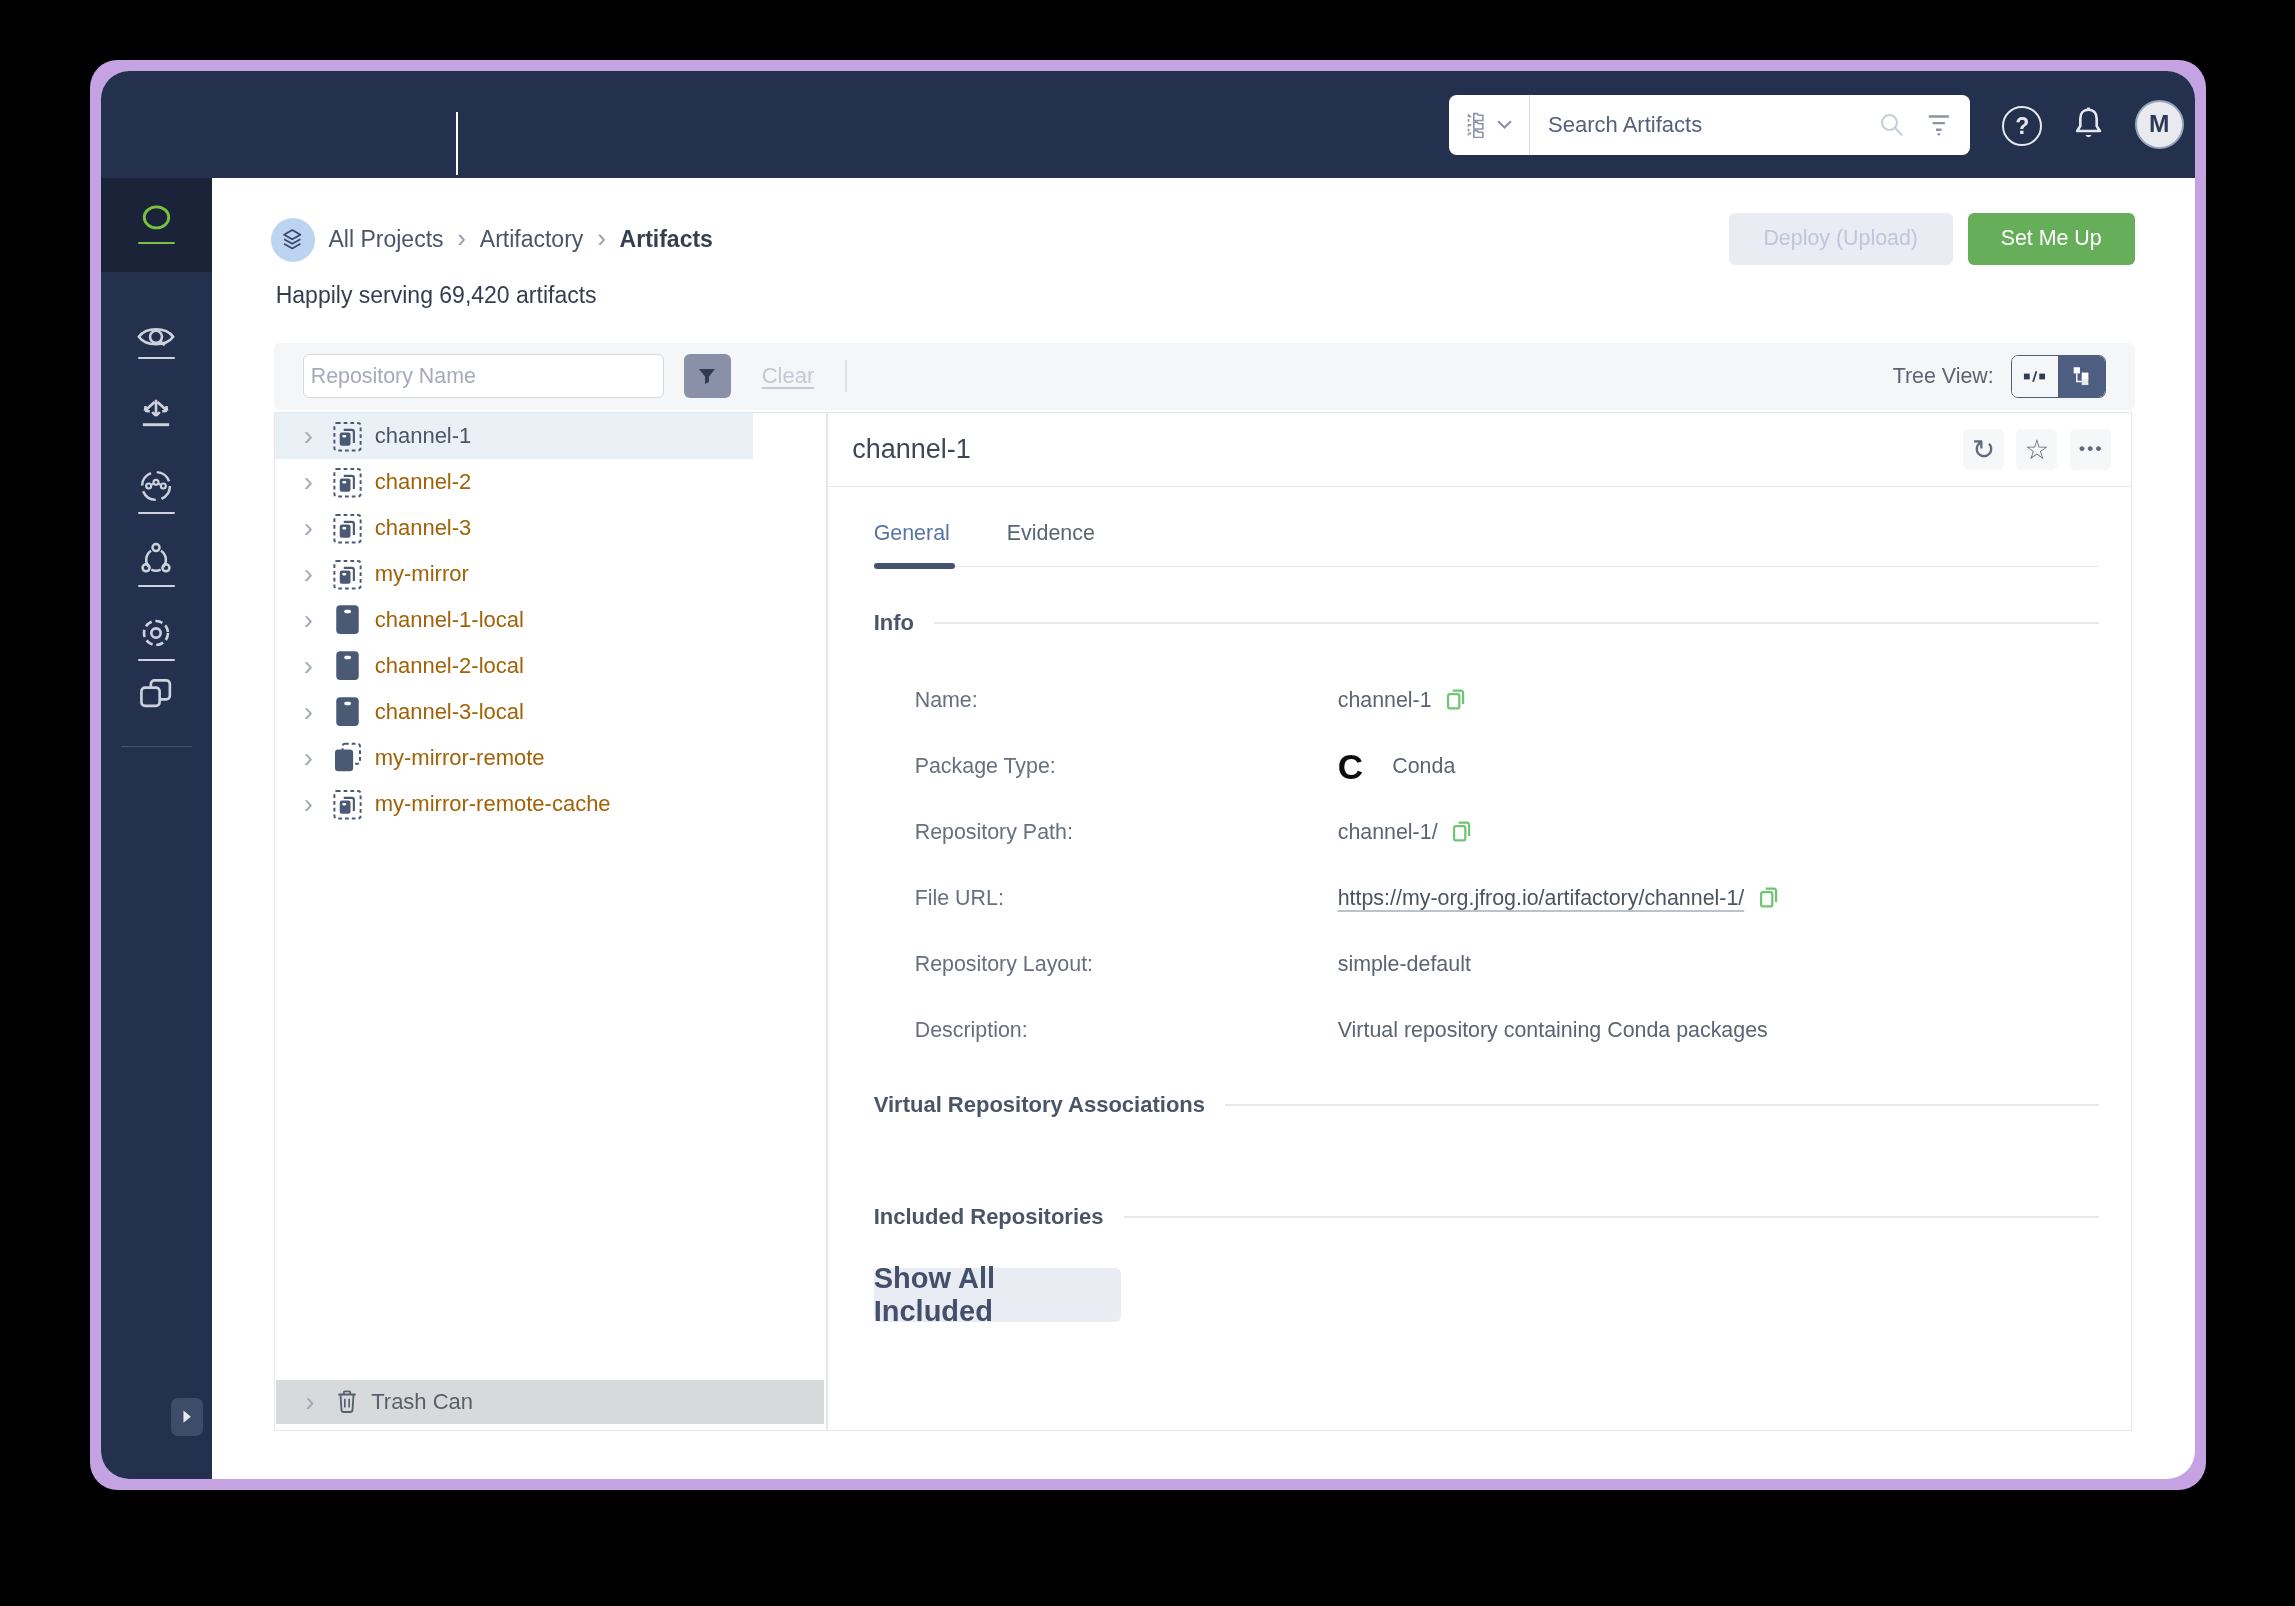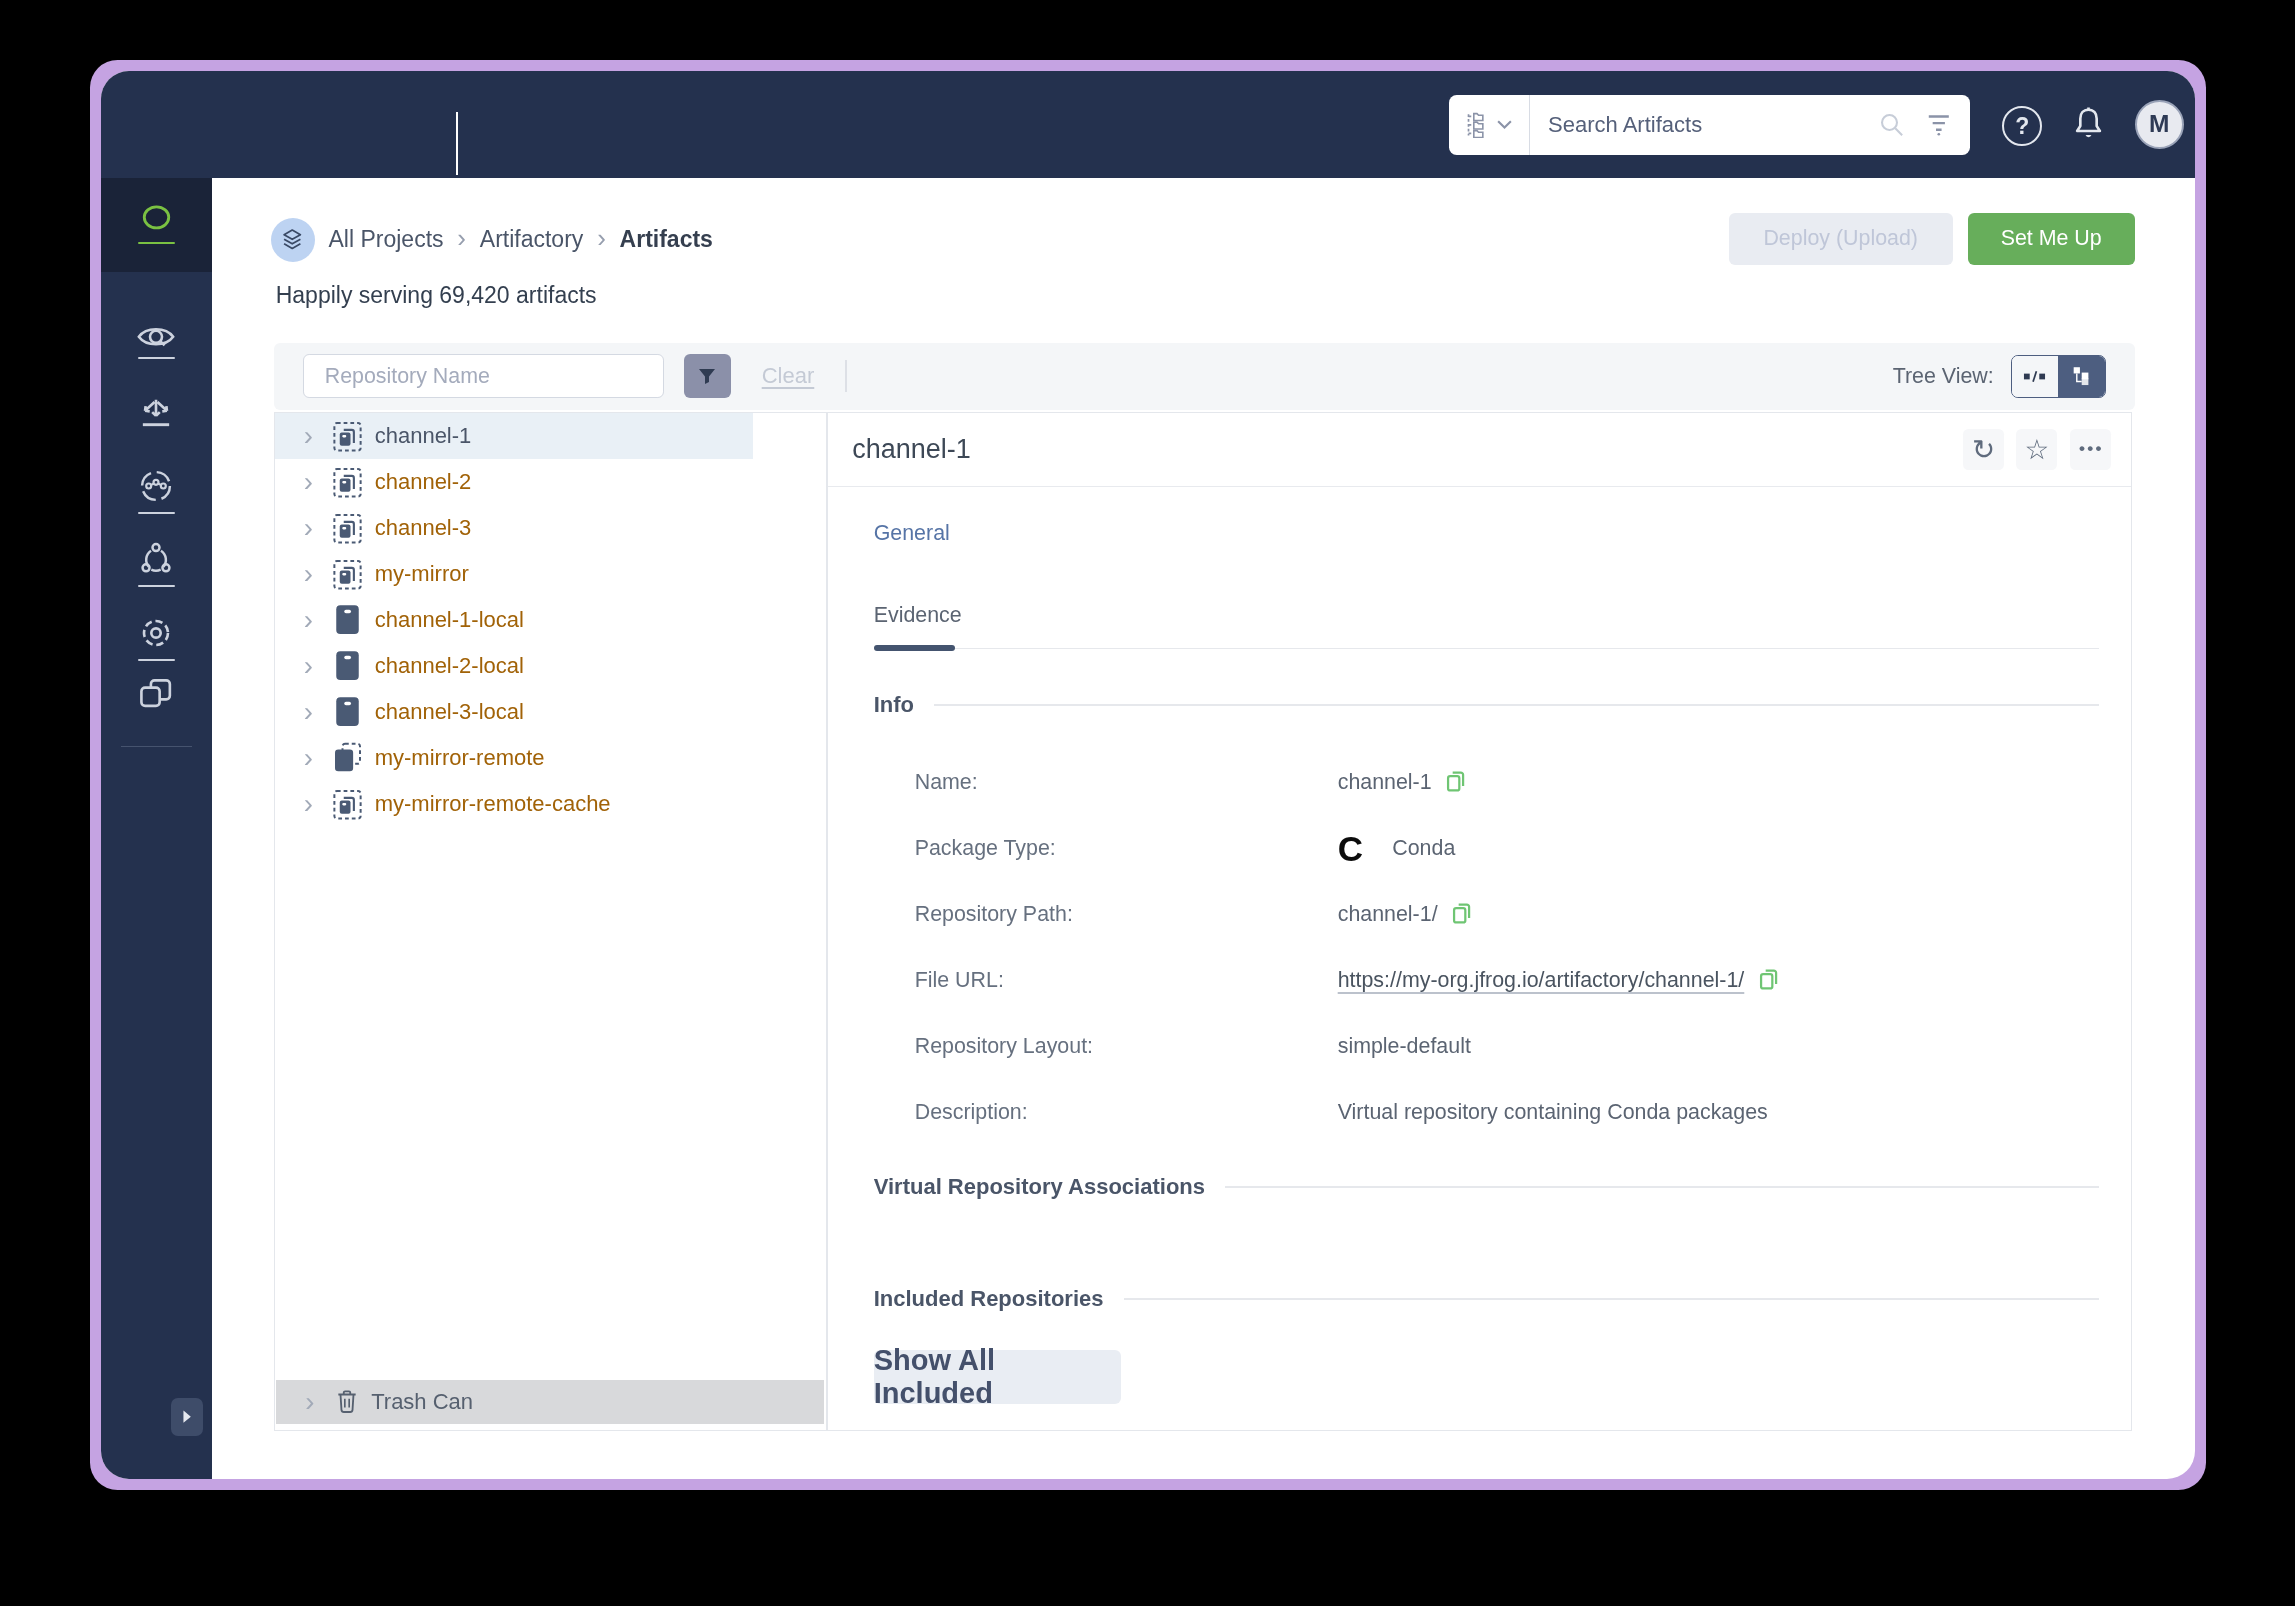--- a/index.html
+++ b/index.html
@@ -46,21 +46,21 @@
   .bc-sep { font-size:26px; color:#969eae; margin-top:-3.1px; }
   .subtitle { position:absolute; left:175px; top:211px; font-size:23px; color:#333f4f; }
   .btn { display:flex; align-items:center; justify-content:center; border-radius:6.1px; font-size:21.4px; cursor:pointer; }
   .deploy-btn { position:absolute; left:1628px; top:142px; width:224px; height:52px; background:#e9ecf2; color:#bfc6d8; }
   .setup-btn  { position:absolute; left:1867px; top:142px; width:167px; height:52px; background:#67ae5b; color:#fff; }
 
   
   .filterbar { position:absolute; left:173px; top:272px; width:1861px; height:67px; background:#f4f6f8;
                border-radius:6.1px; display:flex; align-items:center; padding:0 29px; }
   .repo-input { width:361px; height:44px; border:1.5px solid #d4d9e2; border-radius:6.1px; background:#fff;
-                font-size:21.4px; color:#4a5568; padding:0 21px; outline:none; font-family:"Liberation Sans", sans-serif; }
+                font-size:21.4px; color:#4a5568; padding:0 7px; outline:none; font-family:"Liberation Sans", sans-serif; }
   .repo-input::placeholder { color:#a4abbc; opacity:1; }
   .funnel-btn { width:47px; height:44px; background:#8b90a9; border-radius:6.1px; margin-left:20px;
                 display:flex; align-items:center; justify-content:center; cursor:pointer; }
   .clear-link { margin-left:31px; font-size:22px; color:#c4cad5; text-decoration:underline; text-underline-offset:3.8px; cursor:pointer; }
   .fb-divider { margin-left:31px; width:1.5px; height:32px; background:#dde0e6; }
   .fb-spacer { flex:1; }
   .treeview-label { font-size:21.4px; color:#5b6472; }
   .view-toggle { margin-left:17px; width:95px; height:43px; border:1.5px solid #4d5e80; border-radius:6.9px;
                  display:flex; overflow:hidden; cursor:pointer; }
   .view-toggle .seg { flex:1; display:flex; align-items:center; justify-content:center; }
@@ -84,21 +84,21 @@
                   border:1.5px solid #e4e7ec; }
   .detail-header { height:74px; border-bottom:1.5px solid #e8eaee; display:flex; align-items:center; padding:0 20px 0 24.5px; }
   .detail-title { font-size:27px; color:#3d4856; }
   .dh-actions { margin-left:auto; display:flex; gap:12.3px; }
   .action-sq { width:41px; height:41px; background:#f6f7f9; border-radius:5.4px; color:#5f6b7d;
                display:flex; align-items:center; justify-content:center; cursor:pointer; }
   .glyph-refresh { font-size:27.6px; }
   .glyph-star { font-size:27.6px; }
   .glyph-more { font-size:17px; letter-spacing:2.3px; font-weight:700; padding-left:2.3px; }
 
-  .tabs { margin:34px 0 0 46px; display:flex; gap:57px;flex-direction:column; }
+  .tabs { margin:34px 0 0 46px; display:flex; gap:57px; }
   .tab { font-size:21.4px; color:#5b6472; cursor:pointer; }
   .tab.active { color:#5674a6; }
   .tab-line { position:relative; margin:20px 32px 0 46px; height:1.5px; background:#e6e8ec; }
   .tab-line .active-seg { position:absolute; left:0; top:-2.3px; height:5.4px; width:81px; background:#44546f; border-radius:3.1px; }
 
   .detail-body { padding:0 32px 0 46px; }
   .sec-heading { display:flex; align-items:center; gap:20px; font-size:22px; font-weight:700; color:#4a5568; }
   .sec-heading .rule { flex:1; height:1.5px; background:#e6e8ec; }
   .h-info { margin-top:43px; }
   .h-assoc { margin-top:29px;text-align:right; }

